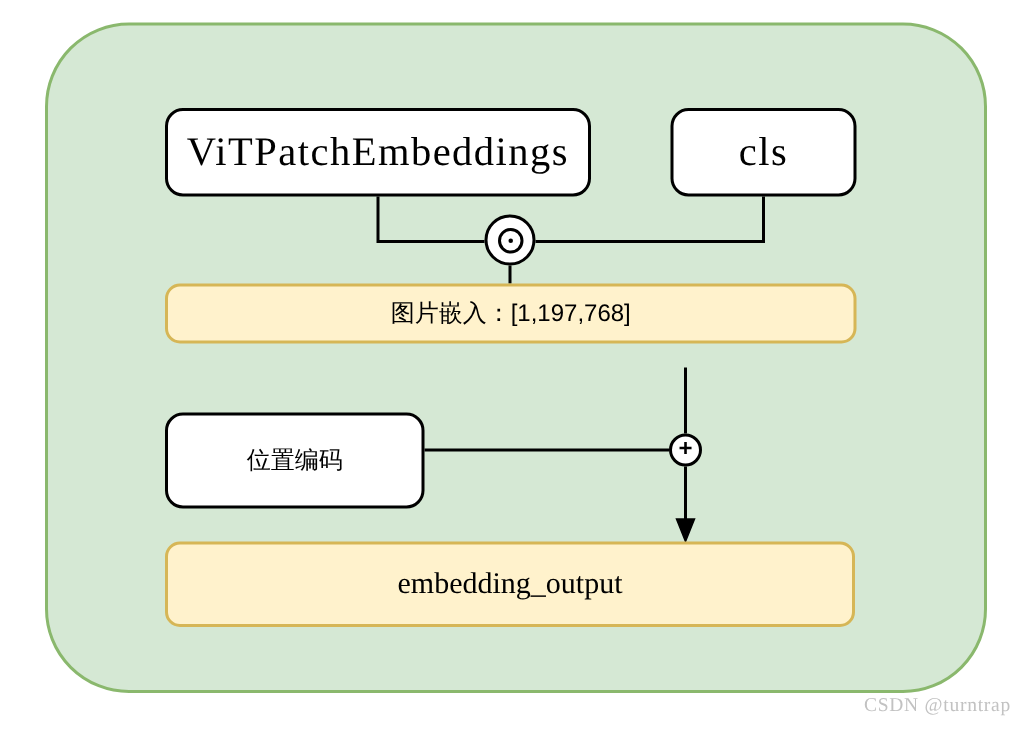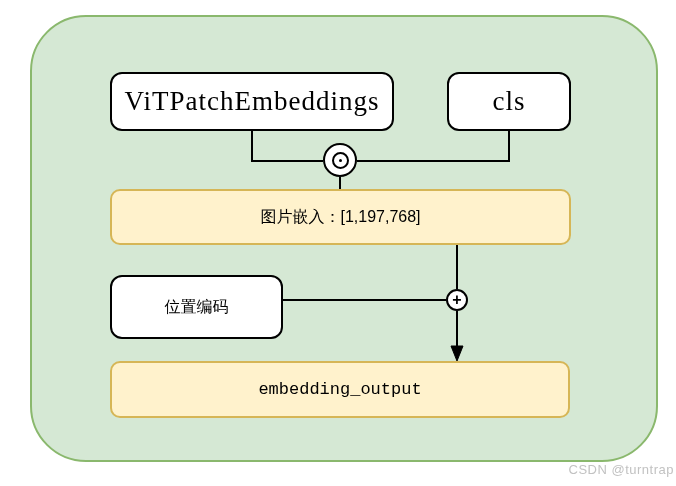--- a/index.html
+++ b/index.html
@@ -52,29 +52,29 @@
     font-size: 27px;
     letter-spacing: 1px;
     white-space: nowrap;
   }
   .cjk-label {
     font-family: "Liberation Sans", sans-serif;
     font-size: 16px;
     white-space: nowrap;
   }
   .sans-label {
-    font-family: Liberation Mono, monospace;
-    font-size: 17px;
+    font-family: Liberation Serif, serif;
+    font-size: 20px;
     white-space: nowrap;
     text-align: center;
   }
 
   #node-vit   { left: 110px; top: 72px;  width: 284px; height: 59px; }
   #node-cls   { left: 447px; top: 72px;  width: 124px; height: 59px; }
-  #node-embed { left: 110px; top: 189px; width: 461px; height: 56px; }
+  #node-embed { left: 110px; top: 189px; width: 461px; height: 40px; }
   #node-pos   { left: 110px; top: 275px; width: 173px; height: 64px; }
   #node-out   { left: 110px; top: 361px; width: 460px; height: 57px; }
 
   
   .concat-outer {
     position: absolute;
     left: 323px; top: 143px;
     width: 34px; height: 34px;
     background: #ffffff;
     border: 2.5px solid #000000;
@@ -109,21 +109,21 @@
     font-size: 16px;
     font-weight: bold;
     line-height: 1;
     padding-bottom: 1px;
     color: #000000;
   }
 
   .watermark {
     position: absolute;
     right: 2px; top: 462px;
-    font-family: Liberation Sans, sans-serif;
+    font-family: Liberation Serif, serif;
     font-size: 13px;
     color: #c2c2c2;
     letter-spacing: 0.5px;
   }
 </style>
 </head>
 <body>
 
 <div id="canvas">
 

